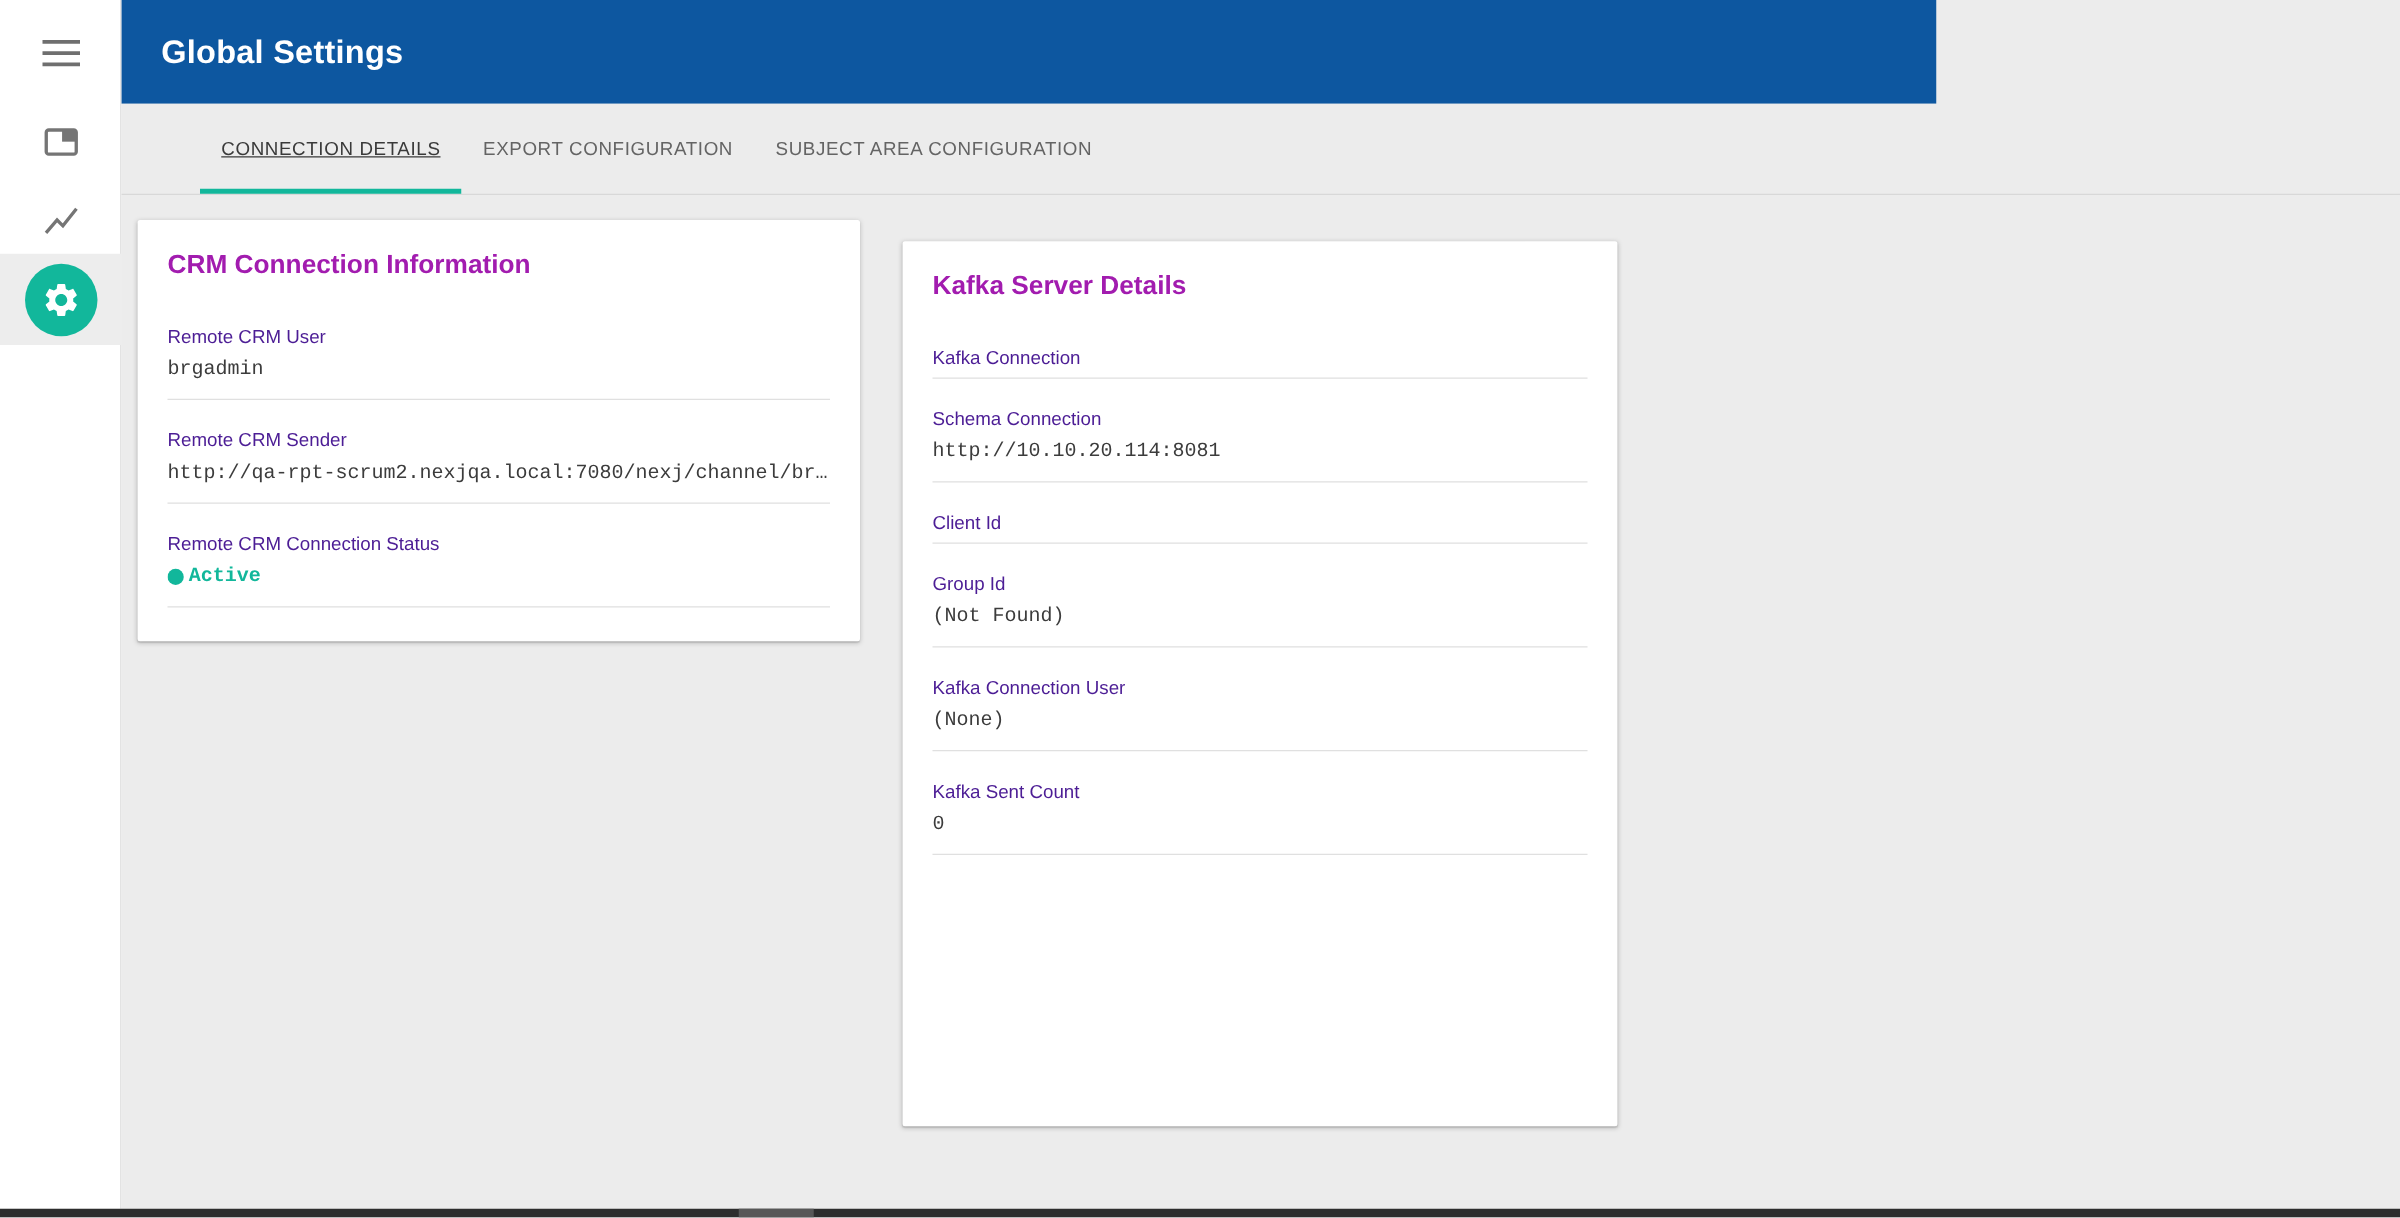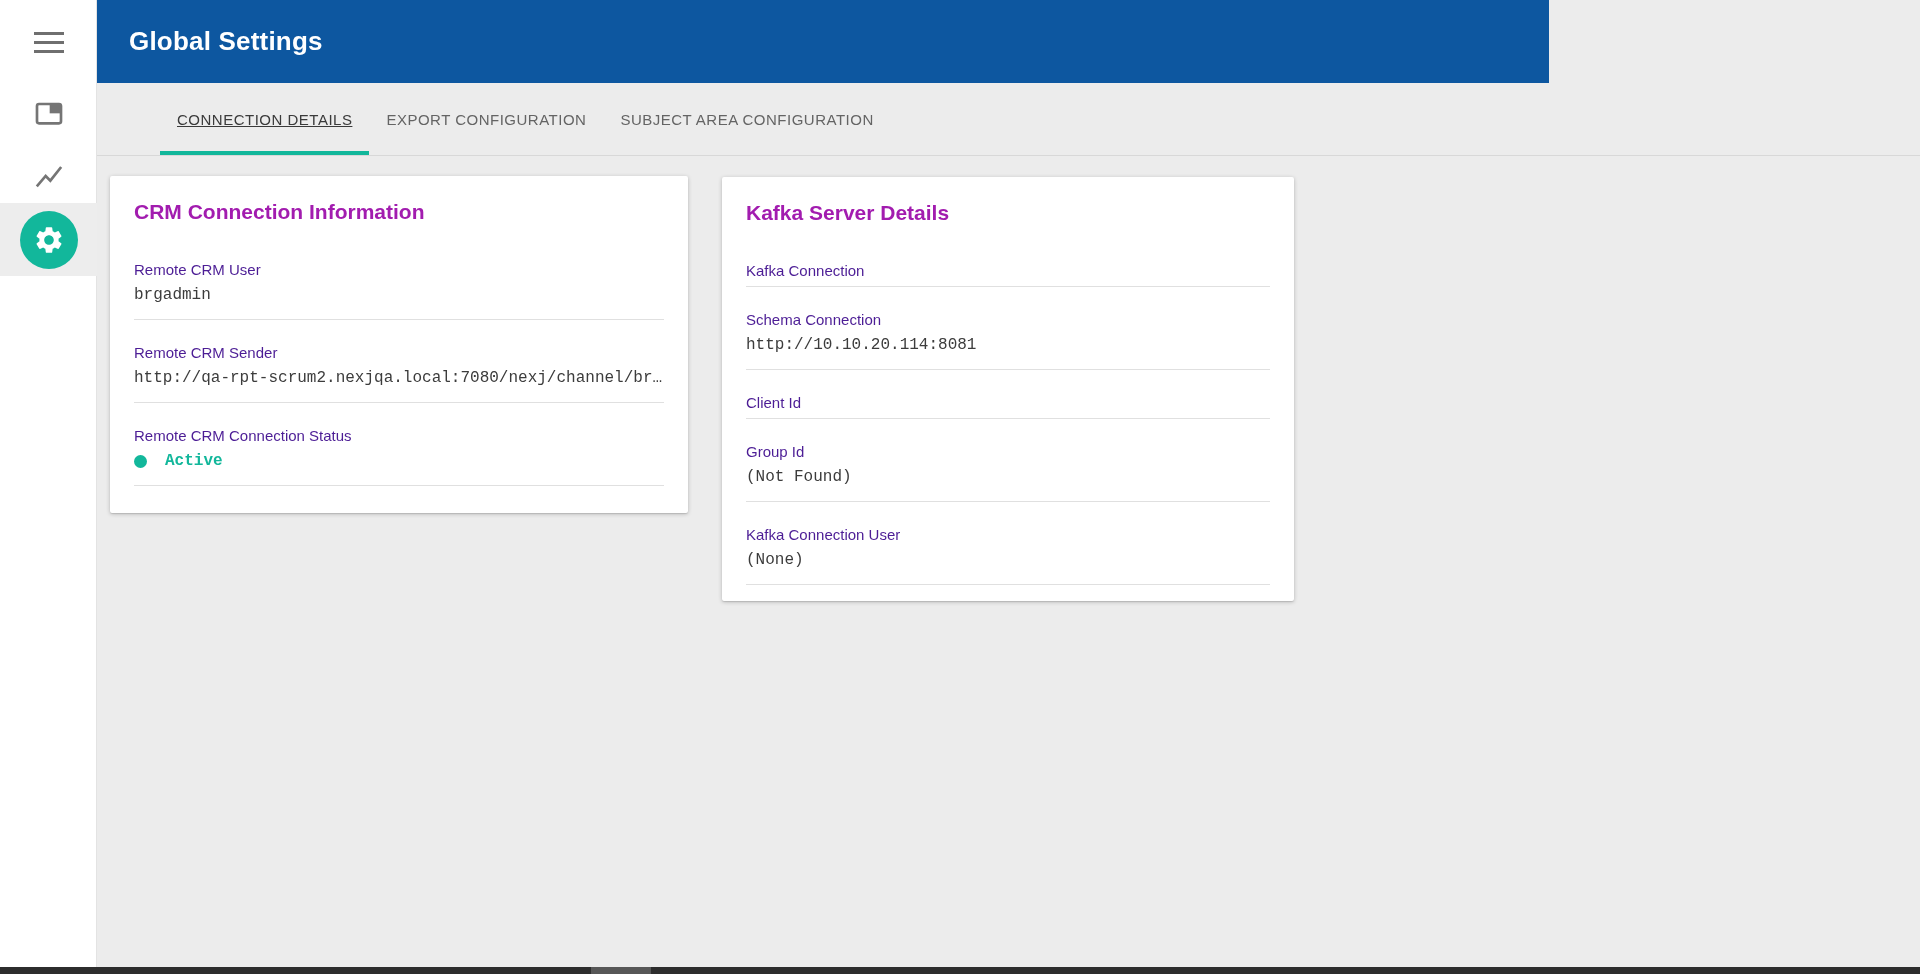--- a/index.html
+++ b/index.html
@@ -38,29 +38,29 @@
   .tab.active { color:#3a3a3a;text-decoration:underline; }
   .tab.active::after { content:""; position:absolute; left:0; right:0; bottom:0;
     height:4px; background:#12b79b; }
 
   
   .content { position:absolute; left:97px; top:156px; width:1823px; height:811px; }
   .card { position:absolute; background:#ffffff; border-radius:2px;
     box-shadow:0 1px 4px rgba(0,0,0,0.22), 0 1px 1px rgba(0,0,0,0.10);
     padding:23px 24px 22px 24px; overflow:hidden; }
   .card.crm   { left:13px;  top:20px; width:578px; height:337px; }
-  .card.kafka { left:625px; top:21px; width:572px; height:424px; }
+  .card.kafka { left:625px; top:37px; width:572px; height:708px; }
   .card-title { font-size:21px; line-height:26px; font-weight:bold; color:#a21caf;
     margin-bottom:36px; }
   .field-label { font-size:15px; line-height:18px; color:#4c1d95; margin-bottom:6px; }
   .field-value { font-size:16px; line-height:21px; color:#3c3c3c;
     margin-bottom:13px; white-space:nowrap; overflow:hidden;font-family:Liberation Mono, monospace; }
   .field-line { border-bottom:1px solid #e0e0e0; margin-bottom:24px; }
   .field-value.status { color:#12b79b; font-weight:bold; display:flex;
-    align-items:center; gap:18px; }
+    align-items:center; gap:4px; }
   .status-dot { width:13px; height:13px; border-radius:50%; background:#12b79b;
     display:inline-block; flex:0 0 auto; }
 
   
   .hscrollbar { position:absolute; left:0; bottom:0; width:1920px; height:7px;
     background:#2d2d2d; z-index:9; }
   .hscroll-thumb { position:absolute; left:591px; top:0; width:60px; height:7px;
     background:#575757; cursor:pointer; }
 </style>
 </head>

